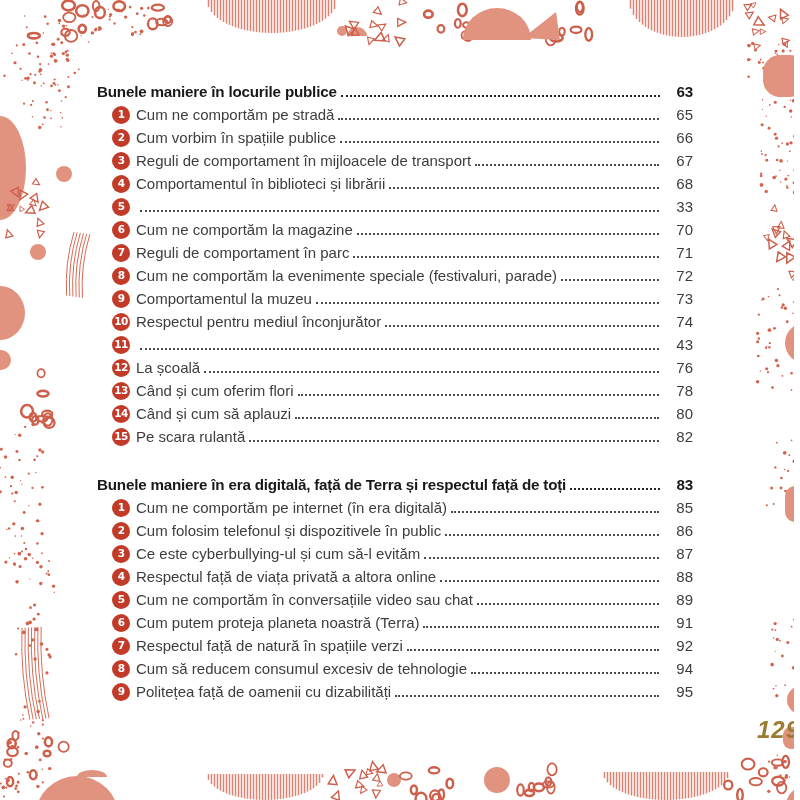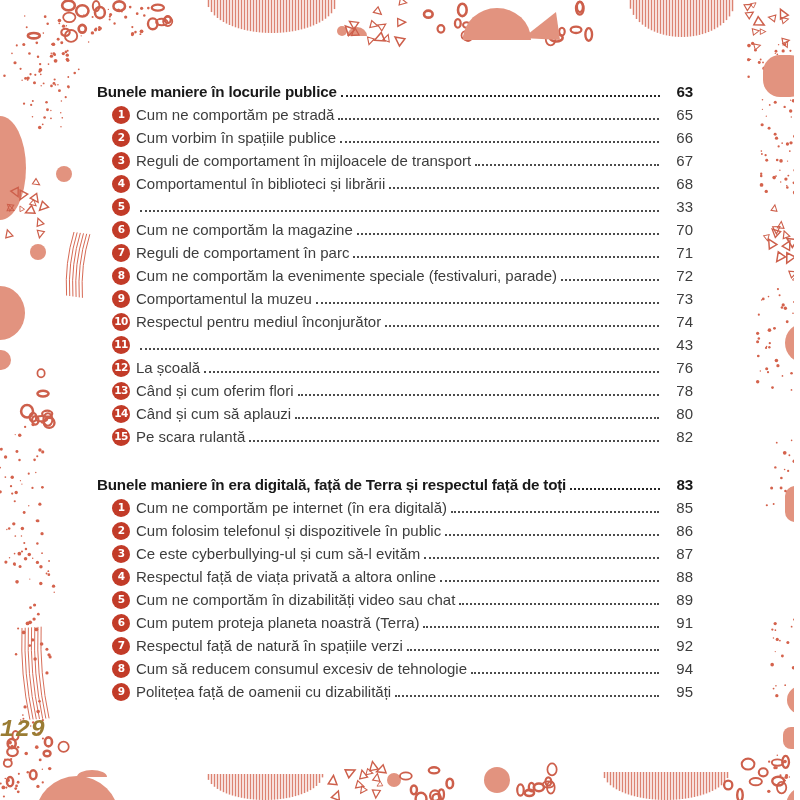--- a/index.html
+++ b/index.html
@@ -36,22 +36,22 @@
     display:flex;align-items:center;justify-content:center;
     align-self:center;
     font-family:"DejaVu Sans",sans-serif;
     font-size:10.5px;font-weight:bold;letter-spacing:-0.6px;
     margin-right:6px;line-height:1;
   }
   .pg{margin-left:14px;}
   .sec2{margin-top:25px;}
   .pagenum{
     position:absolute;left:0;top:716px;width:800px;
-    text-align:left;
-    font-family:Liberation Mono, monospace;
+    text-align:right;
+    font-family:Liberation Sans, sans-serif;
     font-weight:bold;font-style:italic;
     font-size:24px;color:#9a7c33;letter-spacing:1px;
   }
 </style>
 </head>
 <body>
 
 <div class="page">
   <svg class="decor" id="decor" width="800" height="800" viewBox="0 0 800 800">
       <g>
@@ -973,21 +973,21 @@
     <span class="pg">87</span>
   </div>
   <div class="row item">
     <span class="bullet">4</span>
     <span class="t">Respectul față de viața privată a altora online</span>
     <span class="leader"></span>
     <span class="pg">88</span>
   </div>
   <div class="row item">
     <span class="bullet">5</span>
-    <span class="t">Cum ne comportăm în dizabilități video sau chat</span>
+    <span class="t">Cum ne comportăm în conversațiile video sau chat</span>
     <span class="leader"></span>
     <span class="pg">89</span>
   </div>
   <div class="row item">
     <span class="bullet">6</span>
     <span class="t">Cum putem proteja planeta noastră (Terra)</span>
     <span class="leader"></span>
     <span class="pg">91</span>
   </div>
   <div class="row item">

